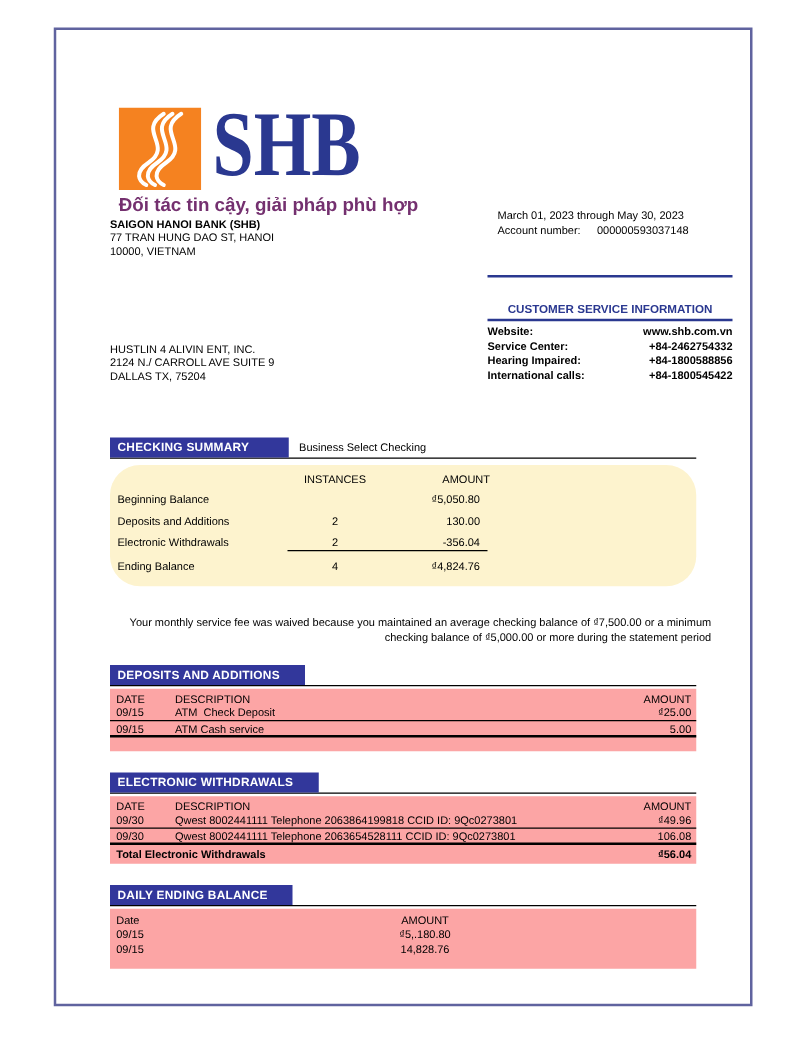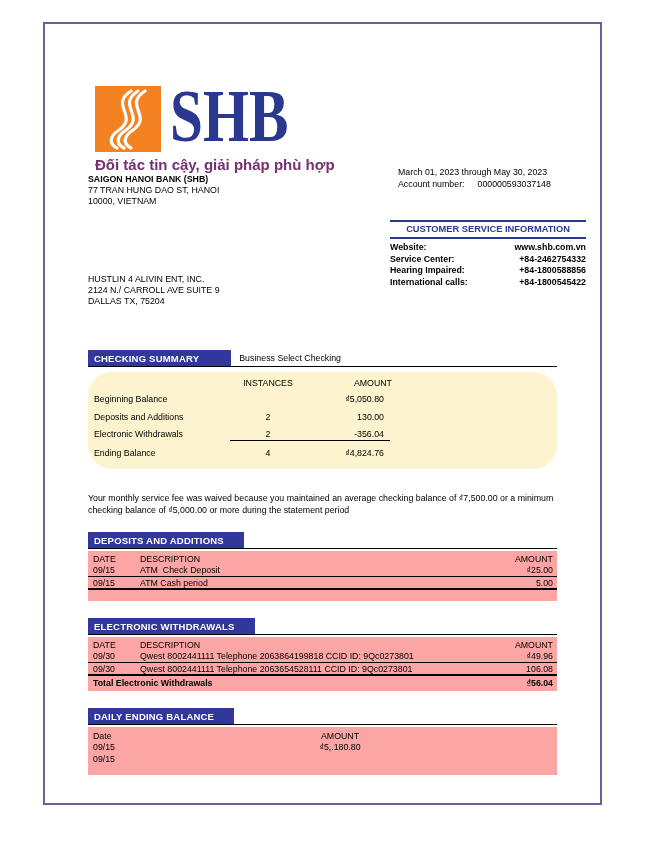--- a/index.html
+++ b/index.html
@@ -19,21 +19,21 @@
   .acct-value { margin-left:13px; }
 
   
   .bank-addr { position:absolute; left:88px; top:174px; font-size:8.8px; line-height:11px; }
   .bank-addr .b1 { font-weight:bold; }
   .recipient { position:absolute; left:88px; top:274px; font-size:8.8px; line-height:11px; }
 
   
   .cs-box { position:absolute; left:390px; top:220px; width:196px; }
   .cs-title { border-top:2px solid #2a3890; border-bottom:2px solid #2a3890; text-align:center;
-              color:#2a3890; font-weight:bold; font-size:9.3px; padding:2px 0 3px; }
+              color:#2a3890; font-weight:bold; font-size:9.3px; padding:20px 0 3px; }
   .cs-rows { padding-top:3px; }
   .cs-row { display:flex; justify-content:space-between; font-size:8.8px; font-weight:bold; line-height:11.5px; }
 
   
   .sec-head { position:absolute; left:88px; width:469px; border-bottom:1px solid #000; line-height:0; }
   .sec-bar { display:inline-block; background:#32379b; color:#fff; font-weight:bold; font-size:9.5px;
              line-height:normal; padding:2.5px 20px 2.5px 6px; letter-spacing:0.2px; }
   .chk-head { position:absolute; left:88px; top:350px; width:469px; border-bottom:1px solid #000;
               display:flex; align-items:flex-end; }
   .chk-head .sec-bar { padding-right:32px; }
@@ -43,21 +43,21 @@
   .summary-panel { position:absolute; left:88px; top:372px; width:469px; height:97px;
                    background:#fdf3ce; font-size:8.8px;border-radius:24px; }
   .sp-abs { position:absolute; }
   .sp-inst { left:130px; width:100px; text-align:center; }
   .sp-amt  { left:196px; width:100px; text-align:right; }
   .sp-amt-h{ left:204px; width:100px; text-align:right; }
   .sp-label{ left:6px; }
   .sp-line { position:absolute; left:142px; top:68px; width:160px; height:1px; background:#000; }
 
   
-  .fee-note { position:absolute; left:88px; top:493px; width:481px; font-size:8.8px; line-height:11.5px; }
+  .fee-note { position:absolute; left:88px; top:493px; width:481px; font-size:8.8px; line-height:11.5px;text-align:right; }
 
   
   .panel { position:absolute; left:88px; width:469px; background:#fca5a5; font-size:8.8px; }
   .t-row { display:flex; align-items:center; height:11.5px; }
   .t-row.hline { border-bottom:1px solid #000; height:12.5px; }
   .t-row.thick { border-bottom:2px solid #000; height:13px; }
   .t-row.total { height:13.5px; font-weight:bold; }
   .c-date { flex:none; width:52px; padding-left:5px; }
   .c-desc { flex:1; white-space:pre; }
   .c-amt  { flex:none; width:88px; text-align:right; padding-right:4px; }
@@ -162,21 +162,21 @@
       <span class="c-desc">DESCRIPTION</span>
       <span class="c-amt">AMOUNT</span>
     </div>
     <div class="t-row hline">
       <span class="c-date">09/15</span>
       <span class="c-desc">ATM  Check Deposit</span>
       <span class="c-amt">₫25.00</span>
     </div>
     <div class="t-row thick">
       <span class="c-date">09/15</span>
-      <span class="c-desc">ATM Cash period</span>
+      <span class="c-desc">ATM Cash service</span>
       <span class="c-amt">5.00</span>
     </div>
   </div>
 
   <div class="sec-head" style="top:618px;">
     <span class="sec-bar">ELECTRONIC WITHDRAWALS</span>
   </div>
   <div class="panel" style="top:637px; height:54px; padding-top:2px;">
     <div class="t-row">
       <span class="c-date">DATE</span>
@@ -206,15 +206,16 @@
     <div class="t-row">
       <span class="c-date">Date</span>
       <span class="c-amt-center">AMOUNT</span>
     </div>
     <div class="t-row">
       <span class="c-date">09/15</span>
       <span class="c-amt-center">₫5,.180.80</span>
     </div>
     <div class="t-row">
       <span class="c-date">09/15</span>
+      <span class="c-amt-center">14,828.76</span>
     </div>
   </div>
 </div>
 
 </body></html>

